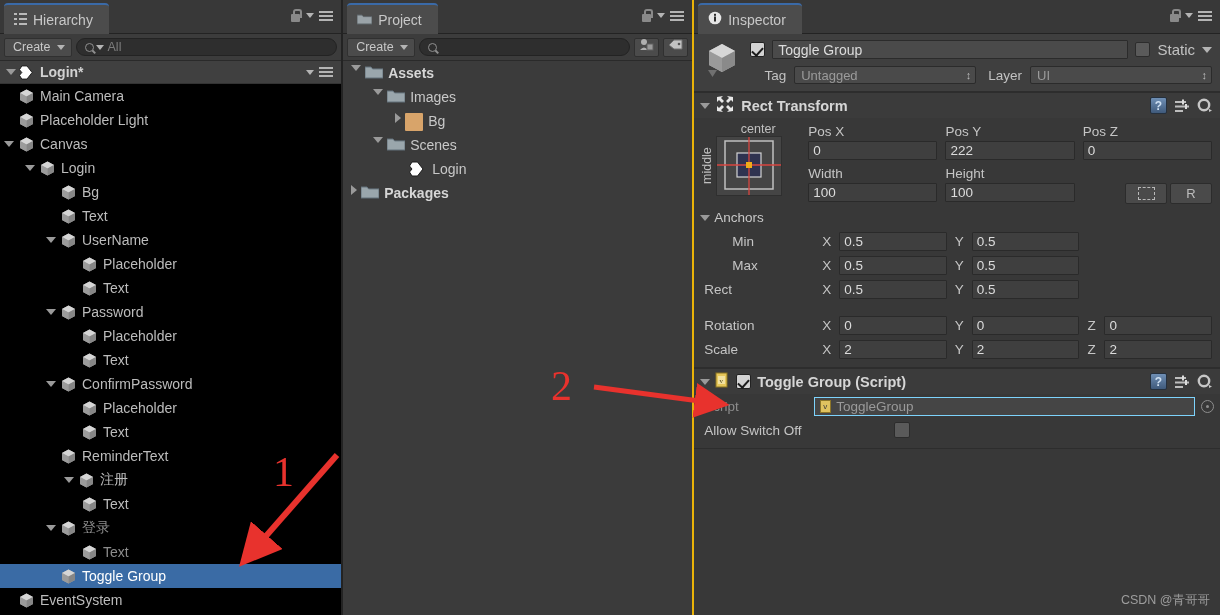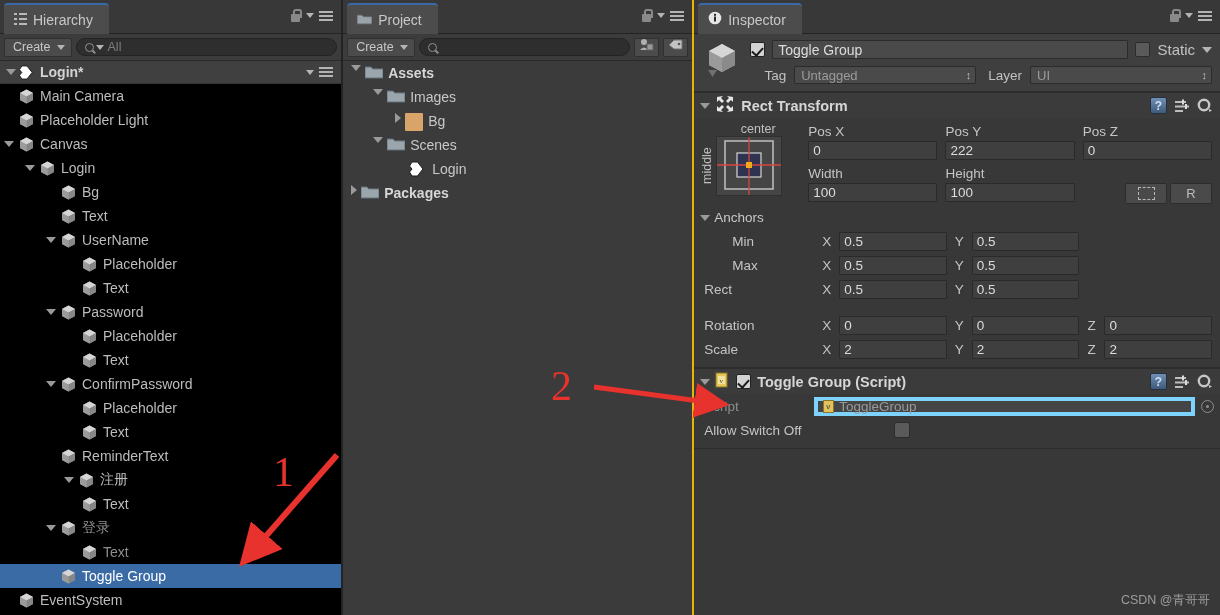--- a/index.html
+++ b/index.html
@@ -198,21 +198,21 @@
   .xy2 { display:flex; gap:8px; flex:1; padding-right: 8px; }
   .xy2 .cell { display:flex; align-items:center; gap:4px; flex:1; }
   .xy2 .cell .finput { flex:1; }
 
   .anchors-head { display:flex; align-items:center; gap:5px; height:23px; padding-left:6px; }
   .anchors-head .t { color:#c8c8c8; font-size:13.5px; }
 
   .script-row { display:flex; align-items:center; height:24px; padding-left:10px; }
   .script-row .pname { color:#8d8d8d; font-size:13.5px; width: 110px; }
   .objfield {
-    flex:1; height:19px; background:#454545; border:4px solid #7dd3fc; display:flex;
+    flex:1; height:19px; background:#454545; border:1px solid #7dd3fc; display:flex;
     align-items:center; gap:5px; padding:0 5px; color:#9a9a9a; font-size:13.5px;
     margin-right: 6px;
   }
   .csicon { width:11px; height:13px; background:#e0c25f; border:1px solid #8c7528; flex:none; position:relative;}
   .csicon::after{content:"v";position:absolute;left:2px;top:2px;font-size:8px;color:#3a3a3a;line-height:8px;}
   .radio-o { width:13px;height:13px;border-radius:50%;border:1px solid #8e8e8e;position:relative;flex:none;margin-right:6px;}
   .radio-o::after{content:"";position:absolute;left:4px;top:4px;width:3px;height:3px;border-radius:50%;background:#8e8e8e;}
 
   .addcomp-wrap { display:flex; justify-content:center; padding-top: 14px; }
   .addcomp {

